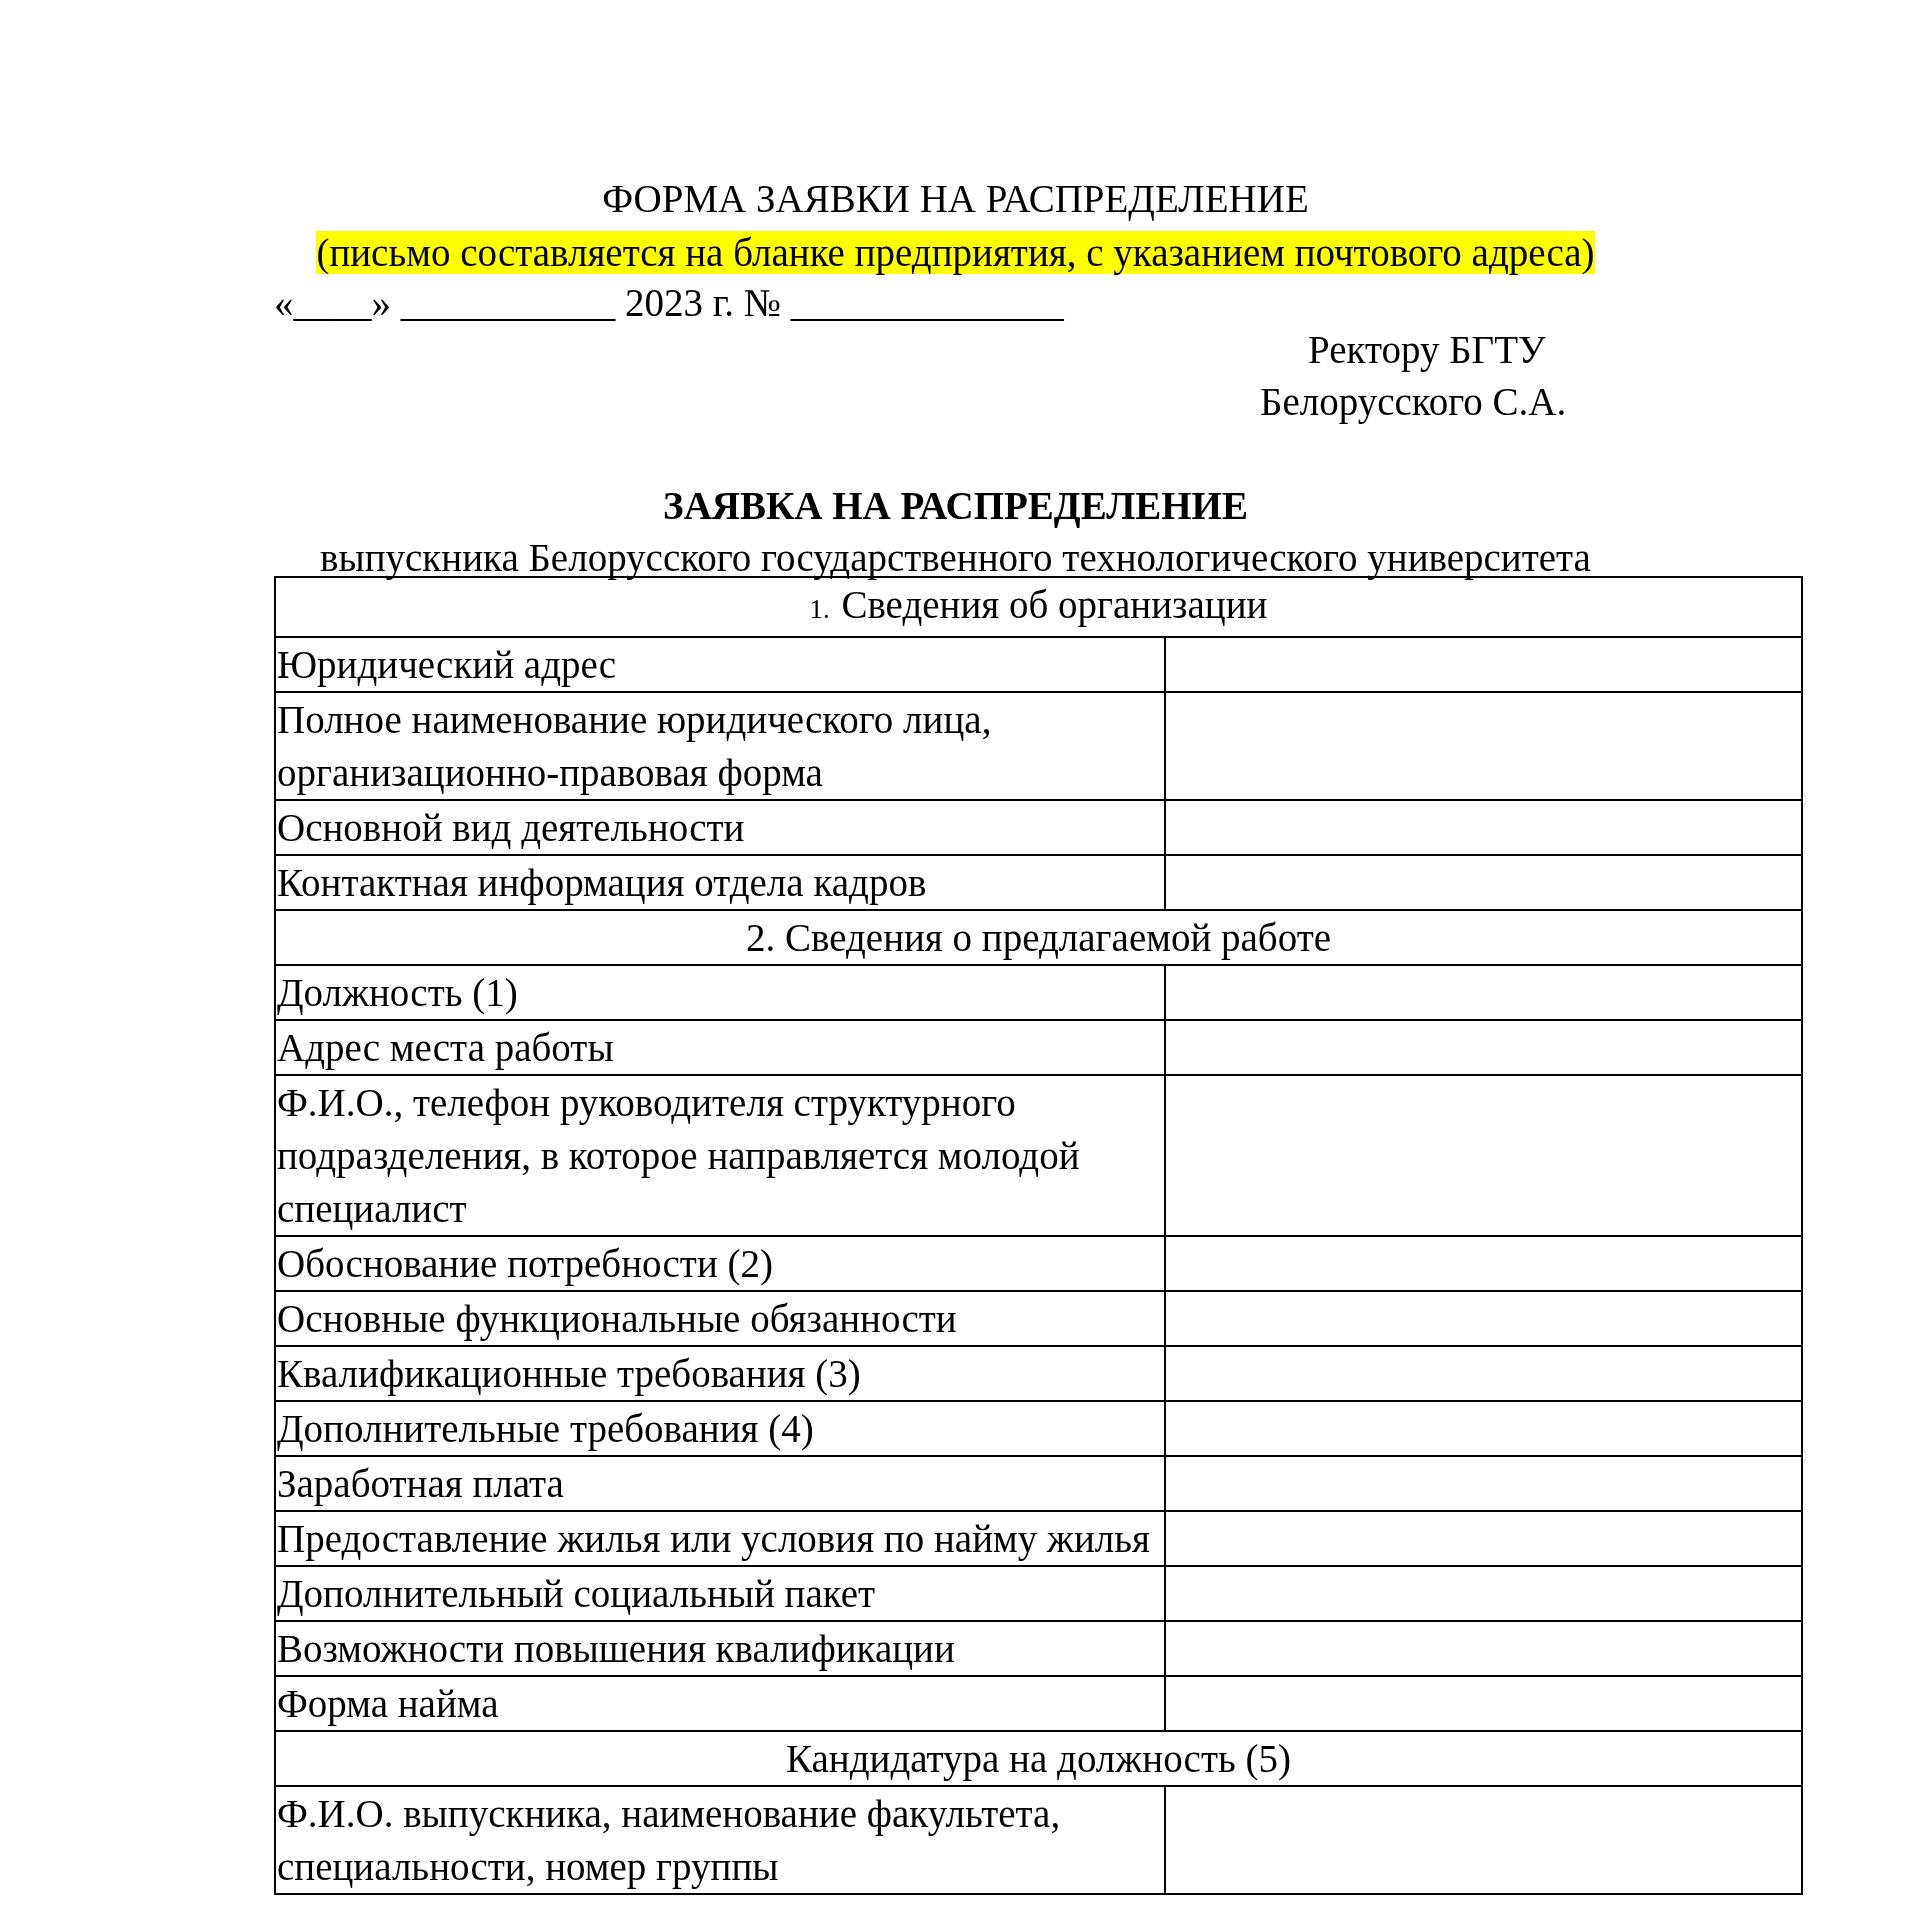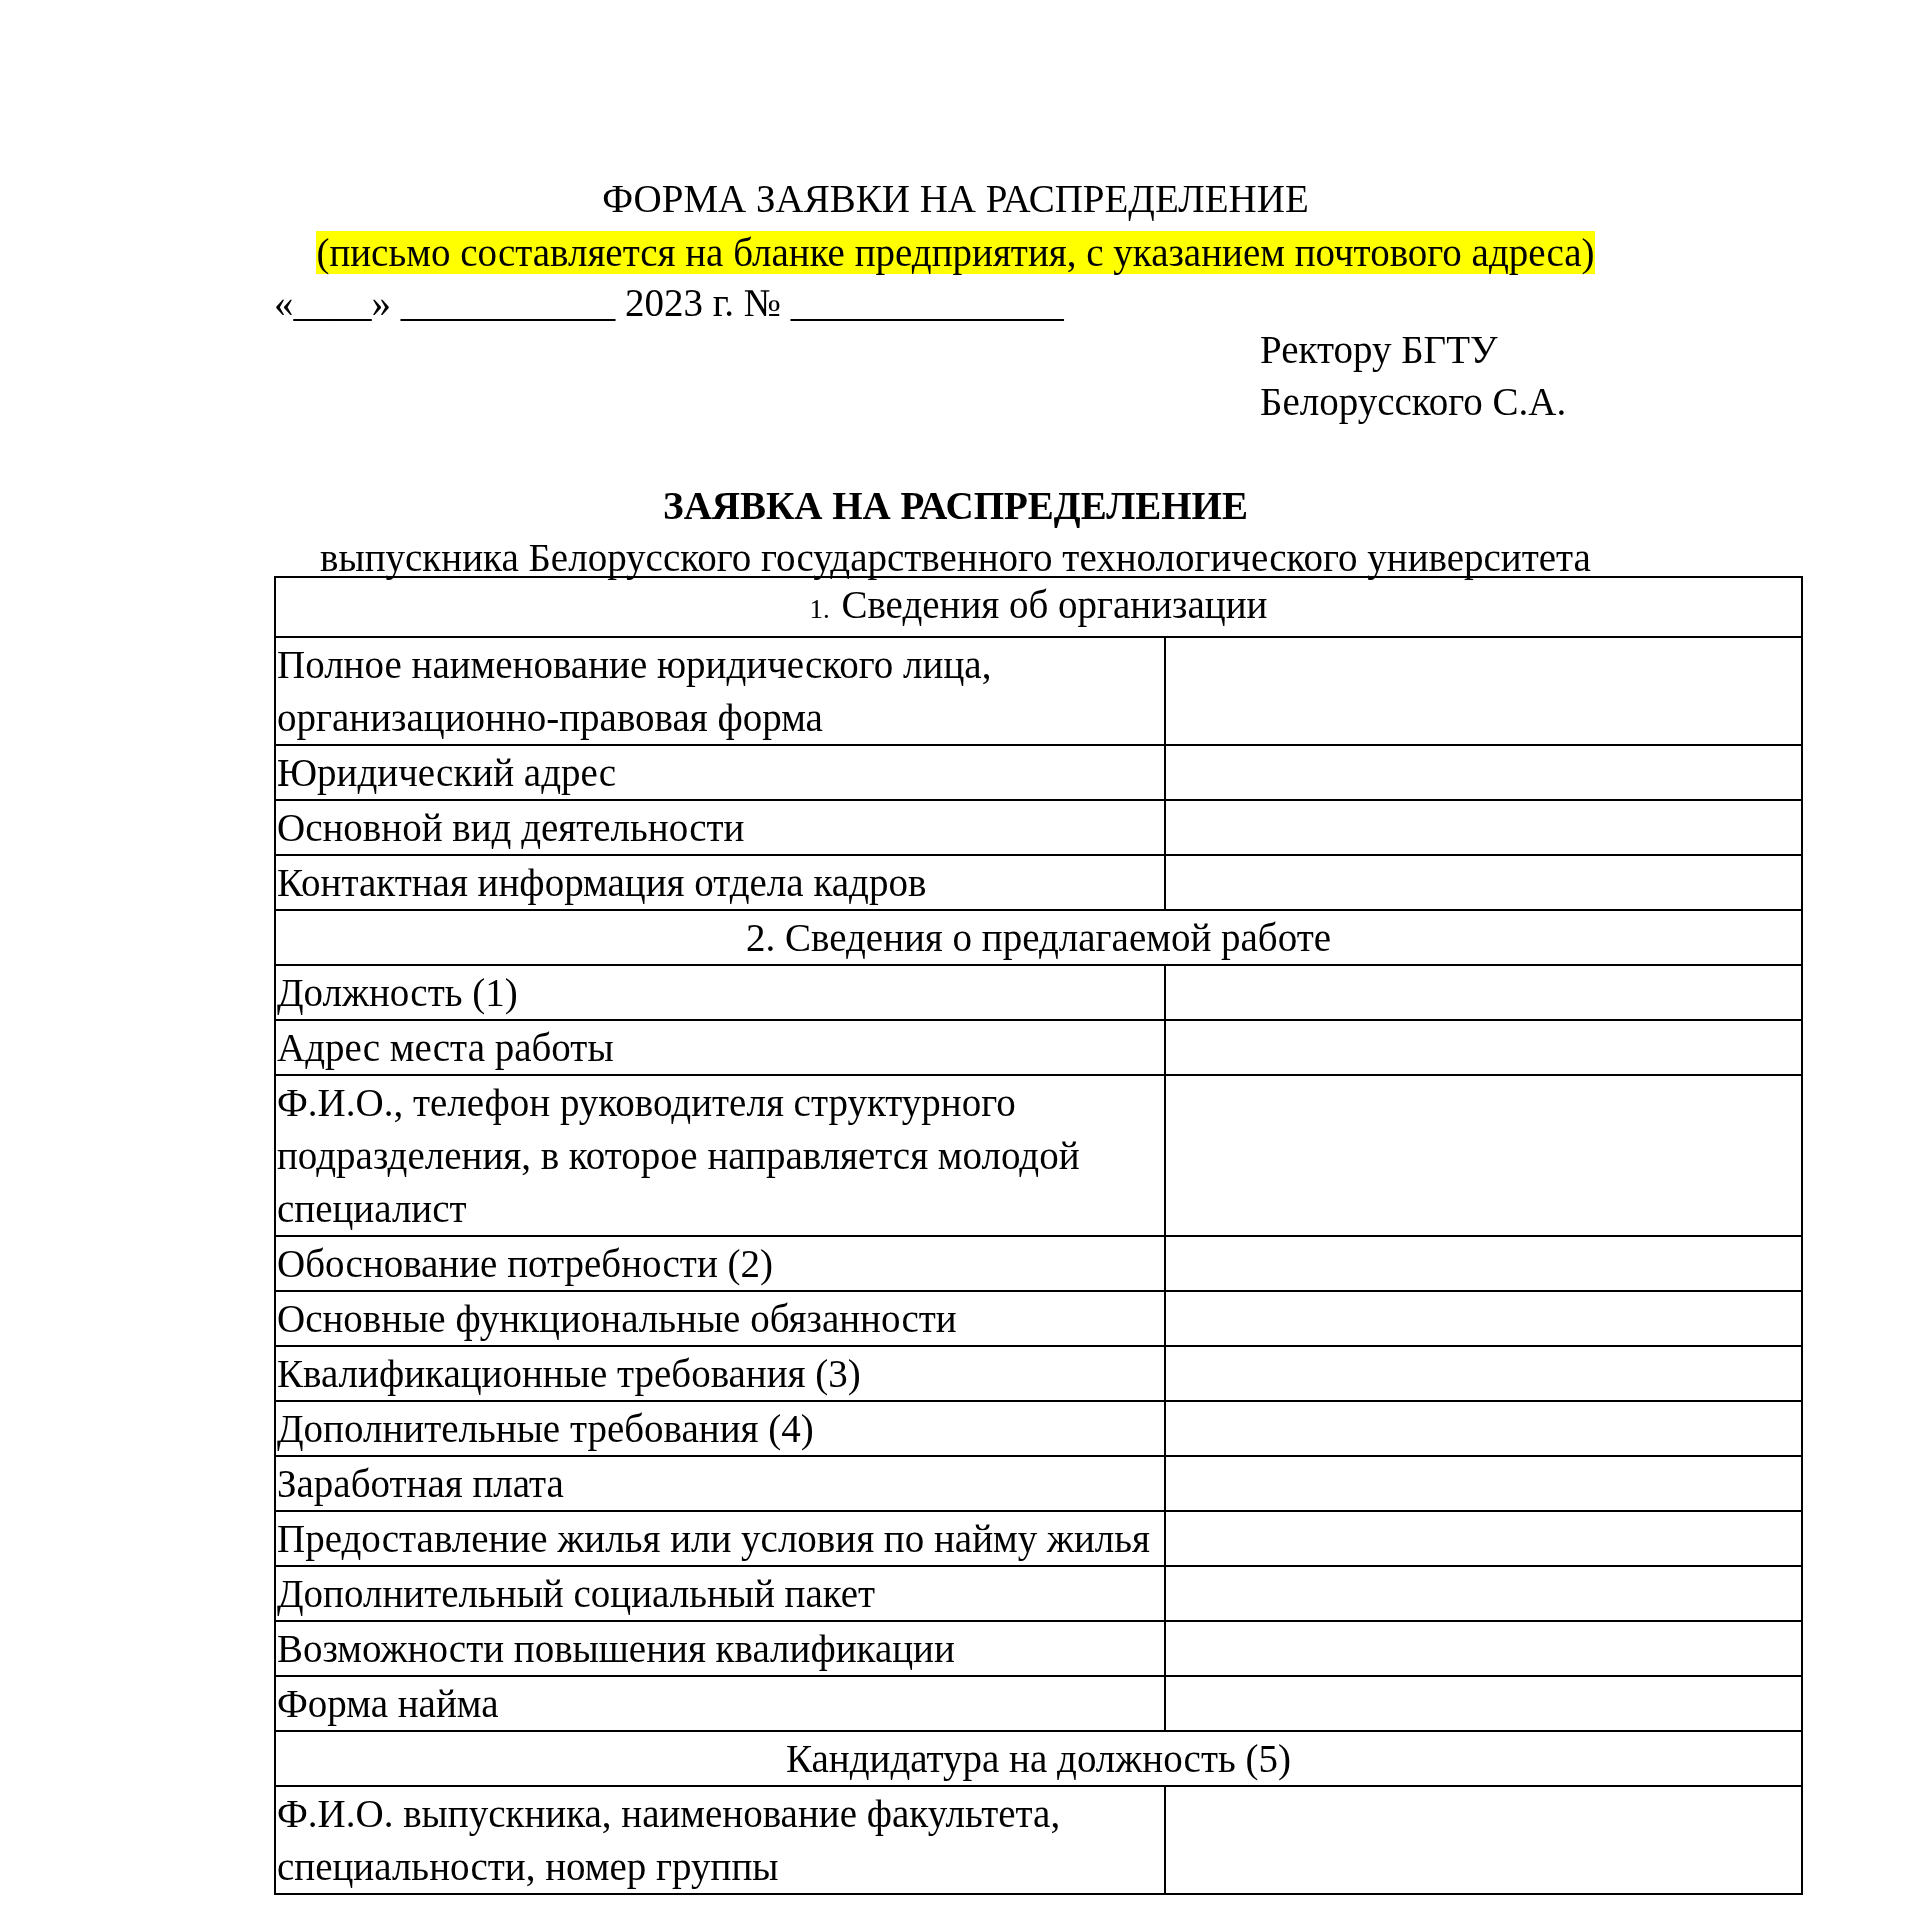--- a/index.html
+++ b/index.html
@@ -18,37 +18,37 @@
   .num-small { font-size:27px; margin-right:11.6px; }
 </style>
 </head>
 <body>
 
 <div class="abs center t100" style="top:148px;">ФОРМА ЗАЯВКИ НА РАСПРЕДЕЛЕНИЕ</div>
 <div class="abs center t100" style="top:202px;">
   <span class="hl">(письмо составляется на бланке предприятия, с указанием почтового адреса)</span>
 </div>
 <div class="abs t100" style="left:274px; top:252px;">«____» ___________ 2023 г. № ______________</div>
-<div class="abs t100" style="left:1260px; top:299px;">Ректору БГТУ</div>
+<div class="abs t100" style="left:1308px; top:299px;">Ректору БГТУ</div>
 <div class="abs t100" style="left:1260px; top:351px;">Белорусского С.А.</div>
 
 <div class="abs center t100 bold" style="top:455px;">ЗАЯВКА НА РАСПРЕДЕЛЕНИЕ</div>
 <div class="abs center t100" style="top:507px;">выпускника Белорусского государственного технологического университета</div>
 
 <table class="form">
   <tbody id="tbody">
       <tr>
         <td colspan="2" class="section"><span class="num-small">1.</span><span>Сведения об организации</span></td>
       </tr>
       <tr>
-        <td class="label">Полное наименование юридического лица, организационно-правовая форма</td>
+        <td class="label">Юридический адрес</td>
         <td></td>
       </tr>
       <tr>
-        <td class="label">Юридический адрес</td>
+        <td class="label">Полное наименование юридического лица, организационно-правовая форма</td>
         <td></td>
       </tr>
       <tr>
         <td class="label">Основной вид деятельности</td>
         <td></td>
       </tr>
       <tr>
         <td class="label">Контактная информация отдела кадров</td>
         <td></td>
       </tr>

